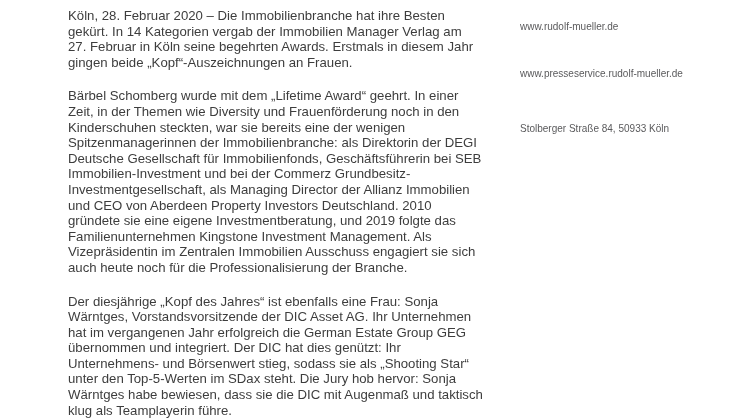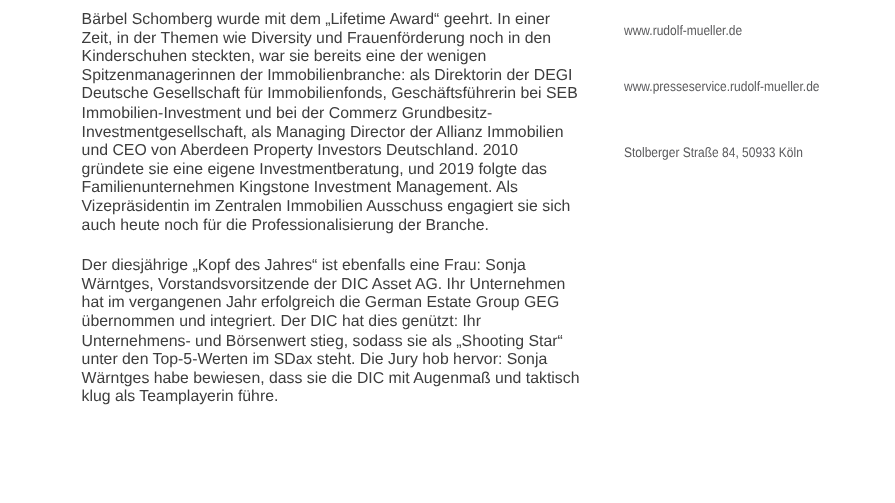--- a/index.html
+++ b/index.html
@@ -45,20 +45,24 @@
     cursor: pointer;
   }
   .sidebar-address {
     margin-top: 9px;
   }
 </style>
 </head>
 <body>
 
 <div class="article-body">
+  <p>Köln, 28. Februar 2020 – Die Immobilienbranche hat ihre Besten
+gekürt. In 14 Kategorien vergab der Immobilien Manager Verlag am
+27. Februar in Köln seine begehrten Awards. Erstmals in diesem Jahr
+gingen beide „Kopf“-Auszeichnungen an Frauen.</p>
   <p>Bärbel Schomberg wurde mit dem „Lifetime Award“ geehrt. In einer
 Zeit, in der Themen wie Diversity und Frauenförderung noch in den
 Kinderschuhen steckten, war sie bereits eine der wenigen
 Spitzenmanagerinnen der Immobilienbranche: als Direktorin der DEGI
 Deutsche Gesellschaft für Immobilienfonds, Geschäftsführerin bei SEB
 Immobilien-Investment und bei der Commerz Grundbesitz-
 Investmentgesellschaft, als Managing Director der Allianz Immobilien
 und CEO von Aberdeen Property Investors Deutschland. 2010
 gründete sie eine eigene Investmentberatung, und 2019 folgte das
 Familienunternehmen Kingstone Investment Management. Als

